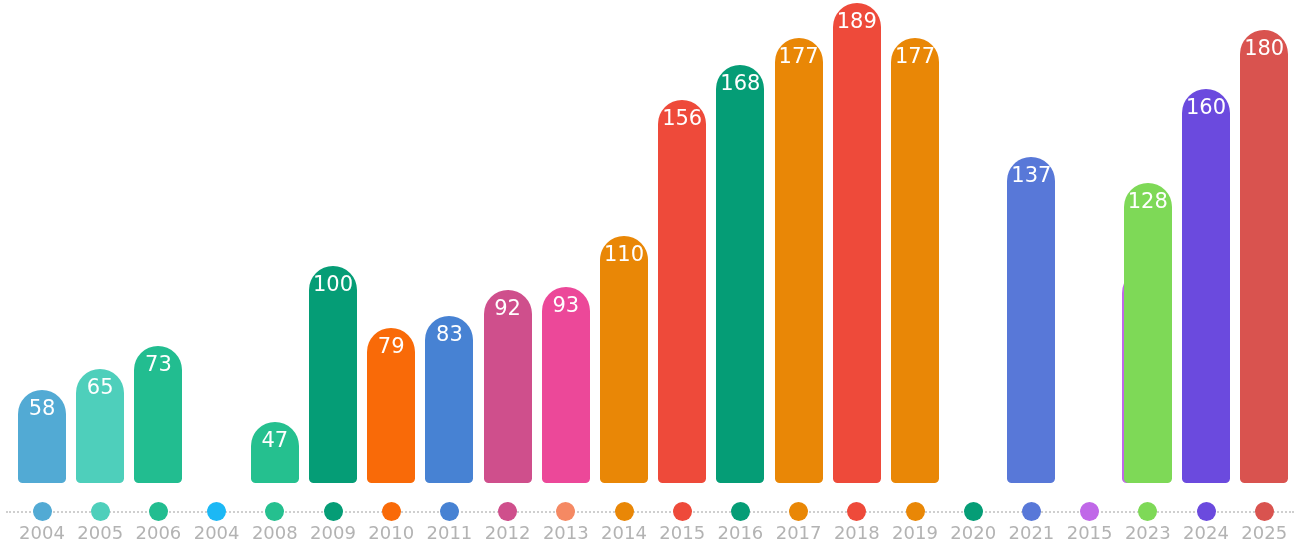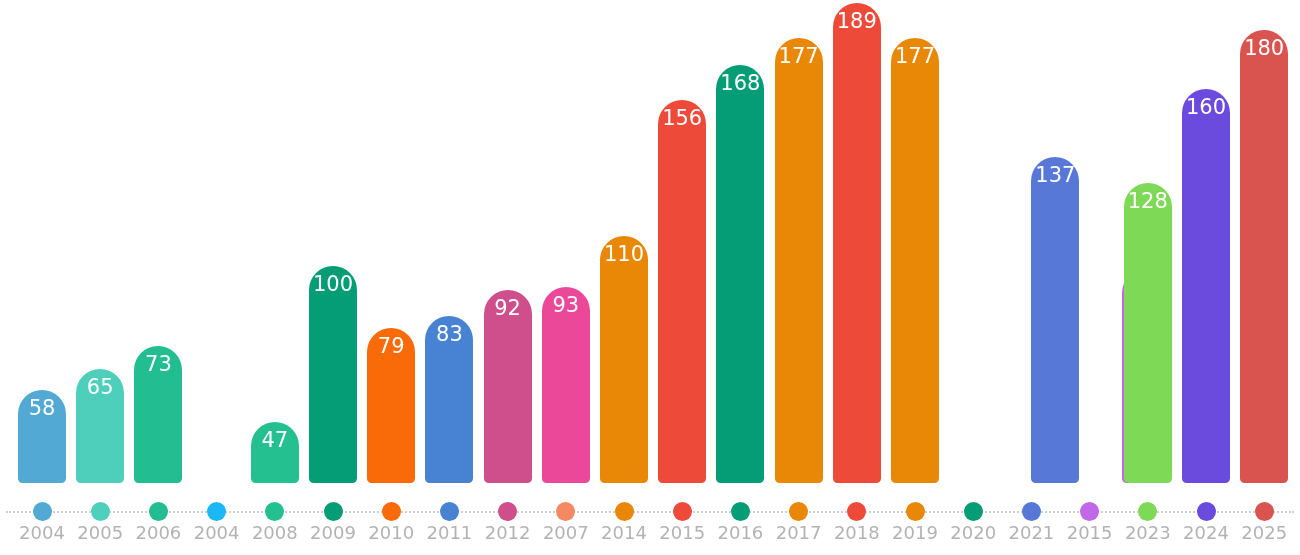--- a/index.html
+++ b/index.html
@@ -173,21 +173,21 @@
       <div class="bar-group" style="left: 832.8px; width: 48px; height: 480px;">
         <div class="bar" style="height: 480px; background: rgb(238, 74, 58);">
           <div class="bar-value" style="color: rgb(255, 255, 255);">189</div>
         </div>
       </div>
       <div class="bar-group" style="left: 891px; width: 48px; height: 444.554px;">
         <div class="bar" style="height: 444.554px; background: rgb(233, 135, 6);">
           <div class="bar-value" style="color: rgb(255, 255, 255);">177</div>
         </div>
       </div>
-      <div class="bar-group" style="left: 1007.4px; width: 48px; height: 326.4px; margin-left: 24px;">
+      <div class="bar-group" style="left: 1007.4px; width: 48px; height: 326.4px;">
         <div class="bar" style="height: 326.4px; background: rgb(88, 120, 216);">
           <div class="bar-value" style="color: rgb(255, 255, 255);">137</div>
         </div>
       </div>
       <div class="bar-group" style="left: 1122px; width: 48px; height: 214.154px;">
         <div class="bar" style="height: 214.154px; background: rgb(192, 104, 232);">
           <div class="bar-value" style="color: rgb(255, 255, 255);">99</div>
         </div>
       </div>
       <div class="bar-group" style="left: 1123.8px; width: 48px; height: 299.815px;">
@@ -221,21 +221,21 @@
       <div class="axis-label" style="left: 274.8px; color: rgb(179, 179, 179);">2008</div>
       <div class="axis-dot" style="left: 333px; background: rgb(5, 157, 118);"></div>
       <div class="axis-label" style="left: 333px; color: rgb(179, 179, 179);">2009</div>
       <div class="axis-dot" style="left: 391.2px; background: rgb(249, 106, 8);"></div>
       <div class="axis-label" style="left: 391.2px; color: rgb(179, 179, 179);">2010</div>
       <div class="axis-dot" style="left: 449.4px; background: rgb(71, 130, 211);"></div>
       <div class="axis-label" style="left: 449.4px; color: rgb(179, 179, 179);">2011</div>
       <div class="axis-dot" style="left: 507.6px; background: rgb(207, 79, 140);"></div>
       <div class="axis-label" style="left: 507.6px; color: rgb(179, 179, 179);">2012</div>
       <div class="axis-dot" style="left: 565.8px; background: rgb(245, 137, 99);"></div>
-      <div class="axis-label" style="left: 565.8px; color: rgb(179, 179, 179);">2007</div>
+      <div class="axis-label" style="left: 565.8px; color: rgb(179, 179, 179);">2013</div>
       <div class="axis-dot" style="left: 624px; background: rgb(233, 135, 6);"></div>
       <div class="axis-label" style="left: 624px; color: rgb(179, 179, 179);">2014</div>
       <div class="axis-dot" style="left: 682.2px; background: rgb(238, 74, 58);"></div>
       <div class="axis-label" style="left: 682.2px; color: rgb(179, 179, 179);">2015</div>
       <div class="axis-dot" style="left: 740.4px; background: rgb(5, 157, 118);"></div>
       <div class="axis-label" style="left: 740.4px; color: rgb(179, 179, 179);">2016</div>
       <div class="axis-dot" style="left: 798.6px; background: rgb(233, 135, 6);"></div>
       <div class="axis-label" style="left: 798.6px; color: rgb(179, 179, 179);">2017</div>
       <div class="axis-dot" style="left: 856.8px; background: rgb(238, 74, 58);"></div>
       <div class="axis-label" style="left: 856.8px; color: rgb(179, 179, 179);">2018</div>

